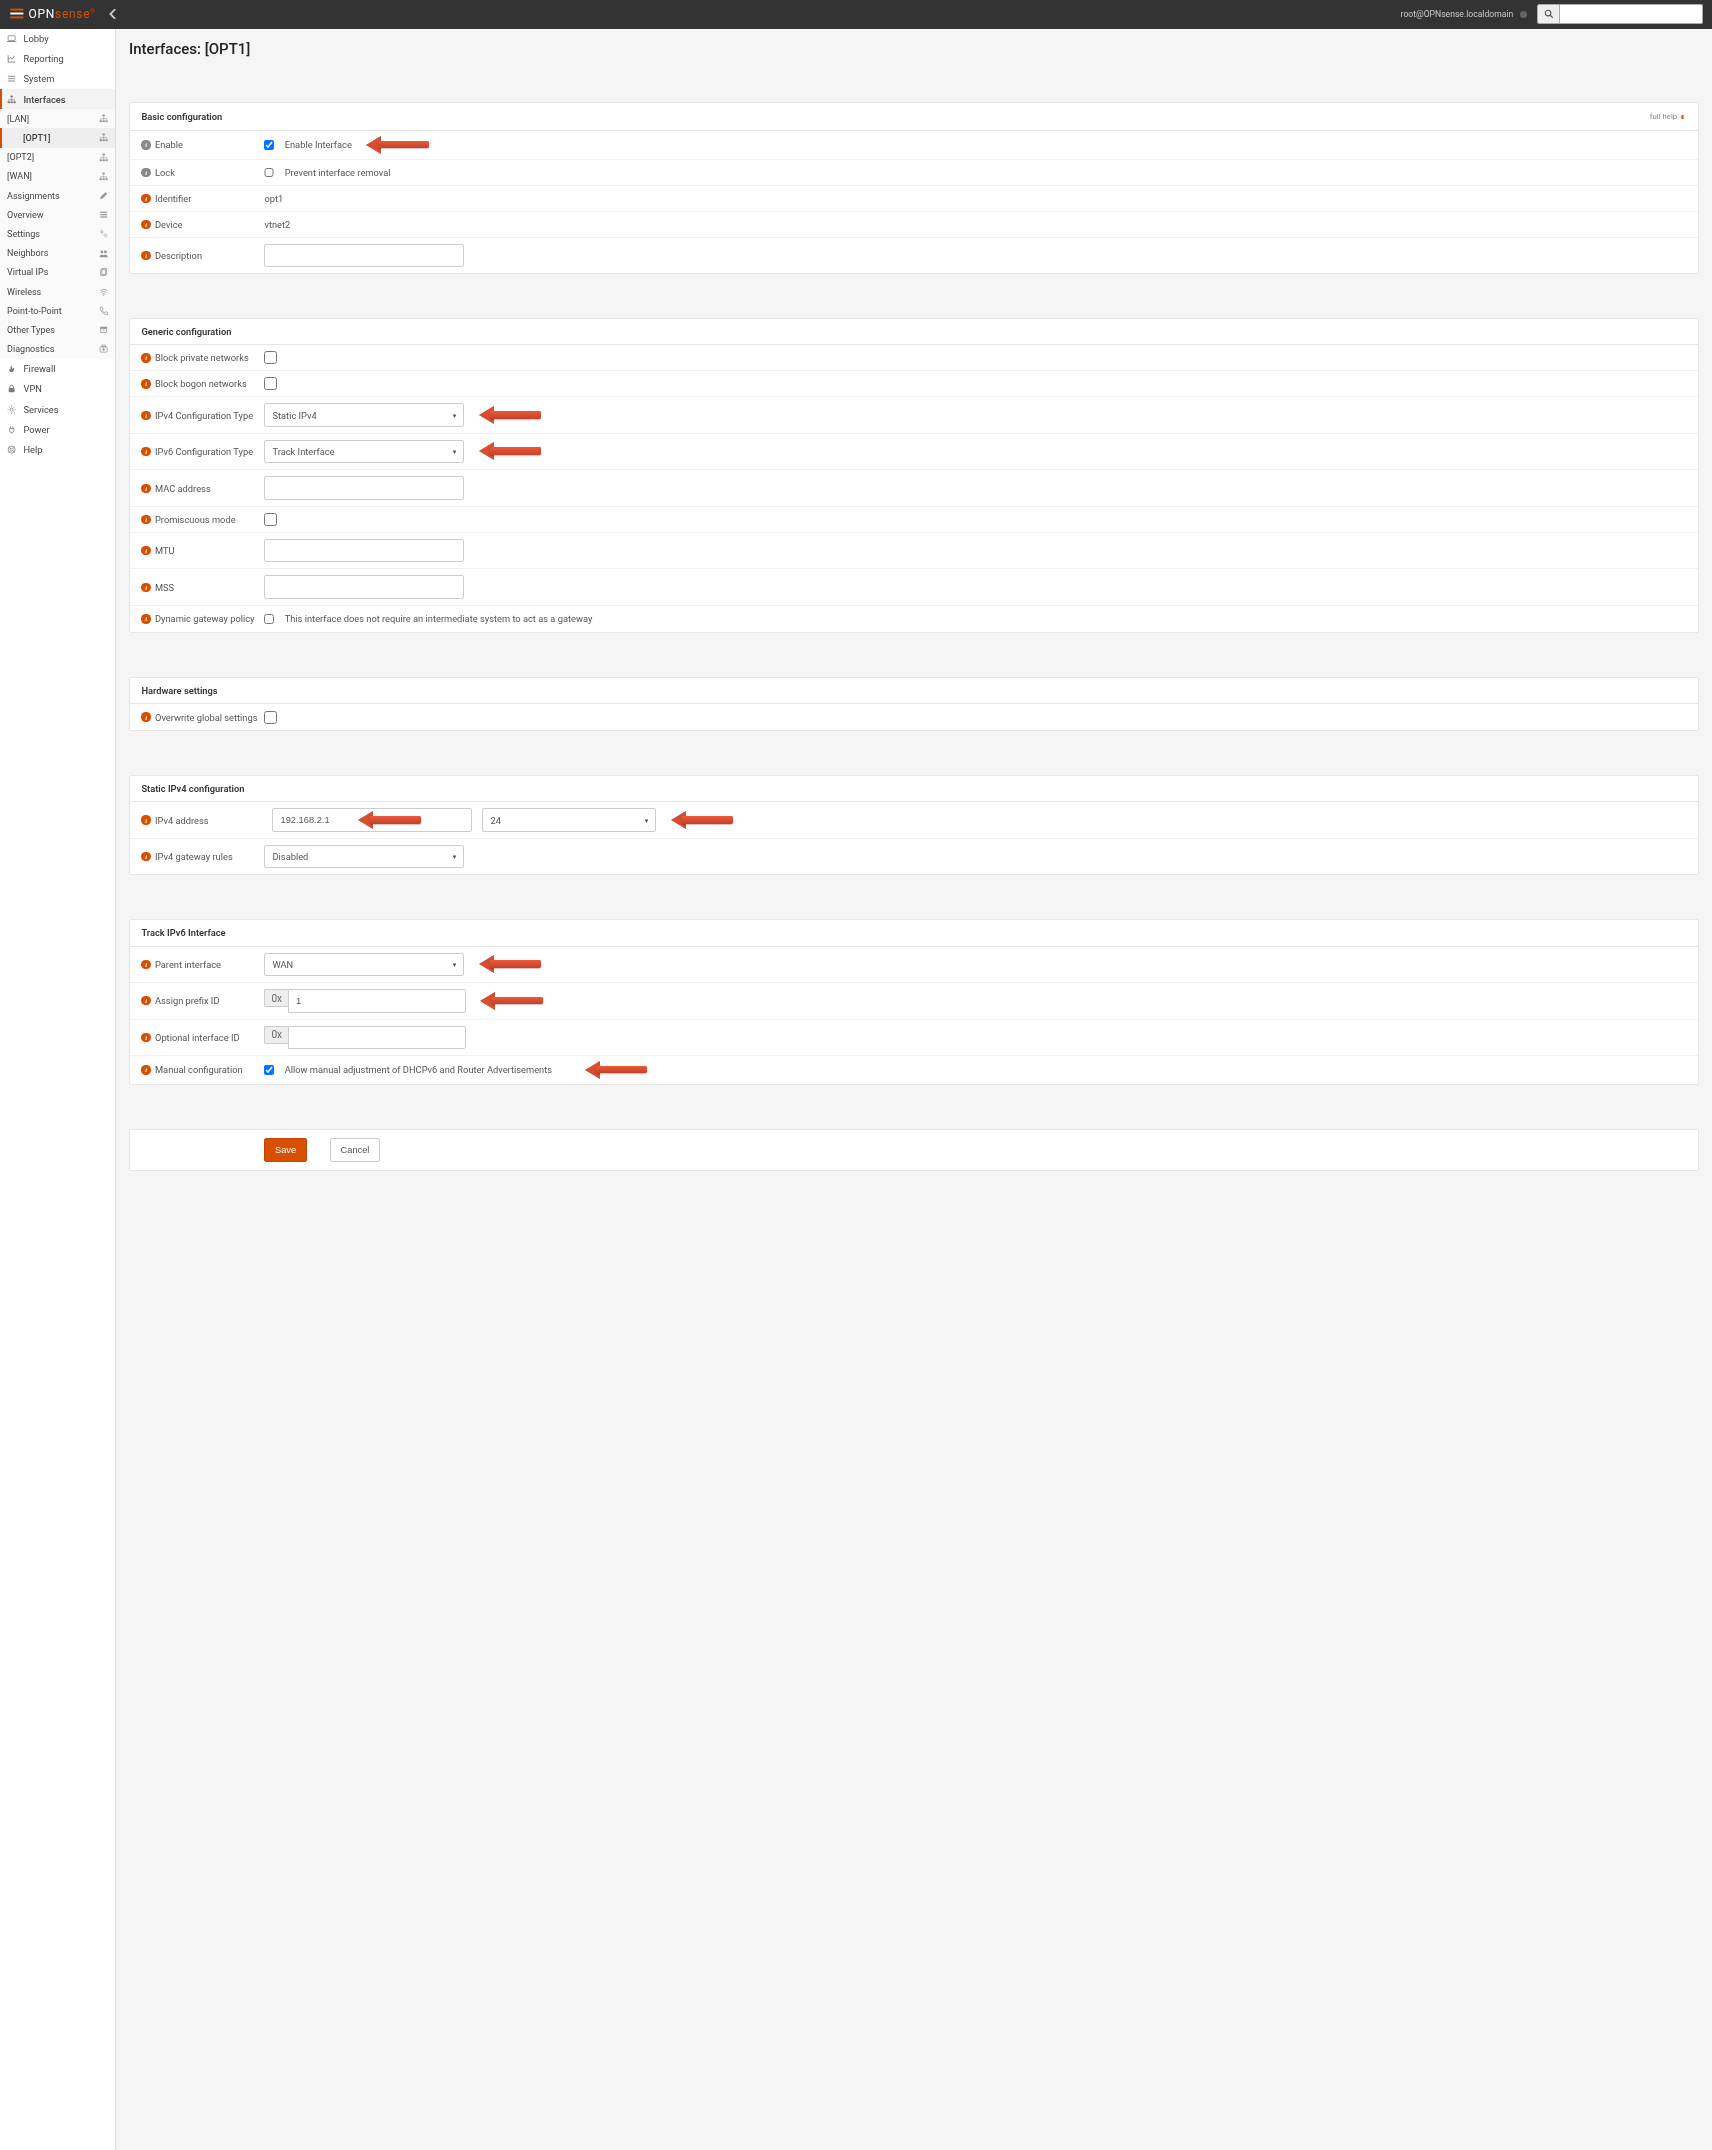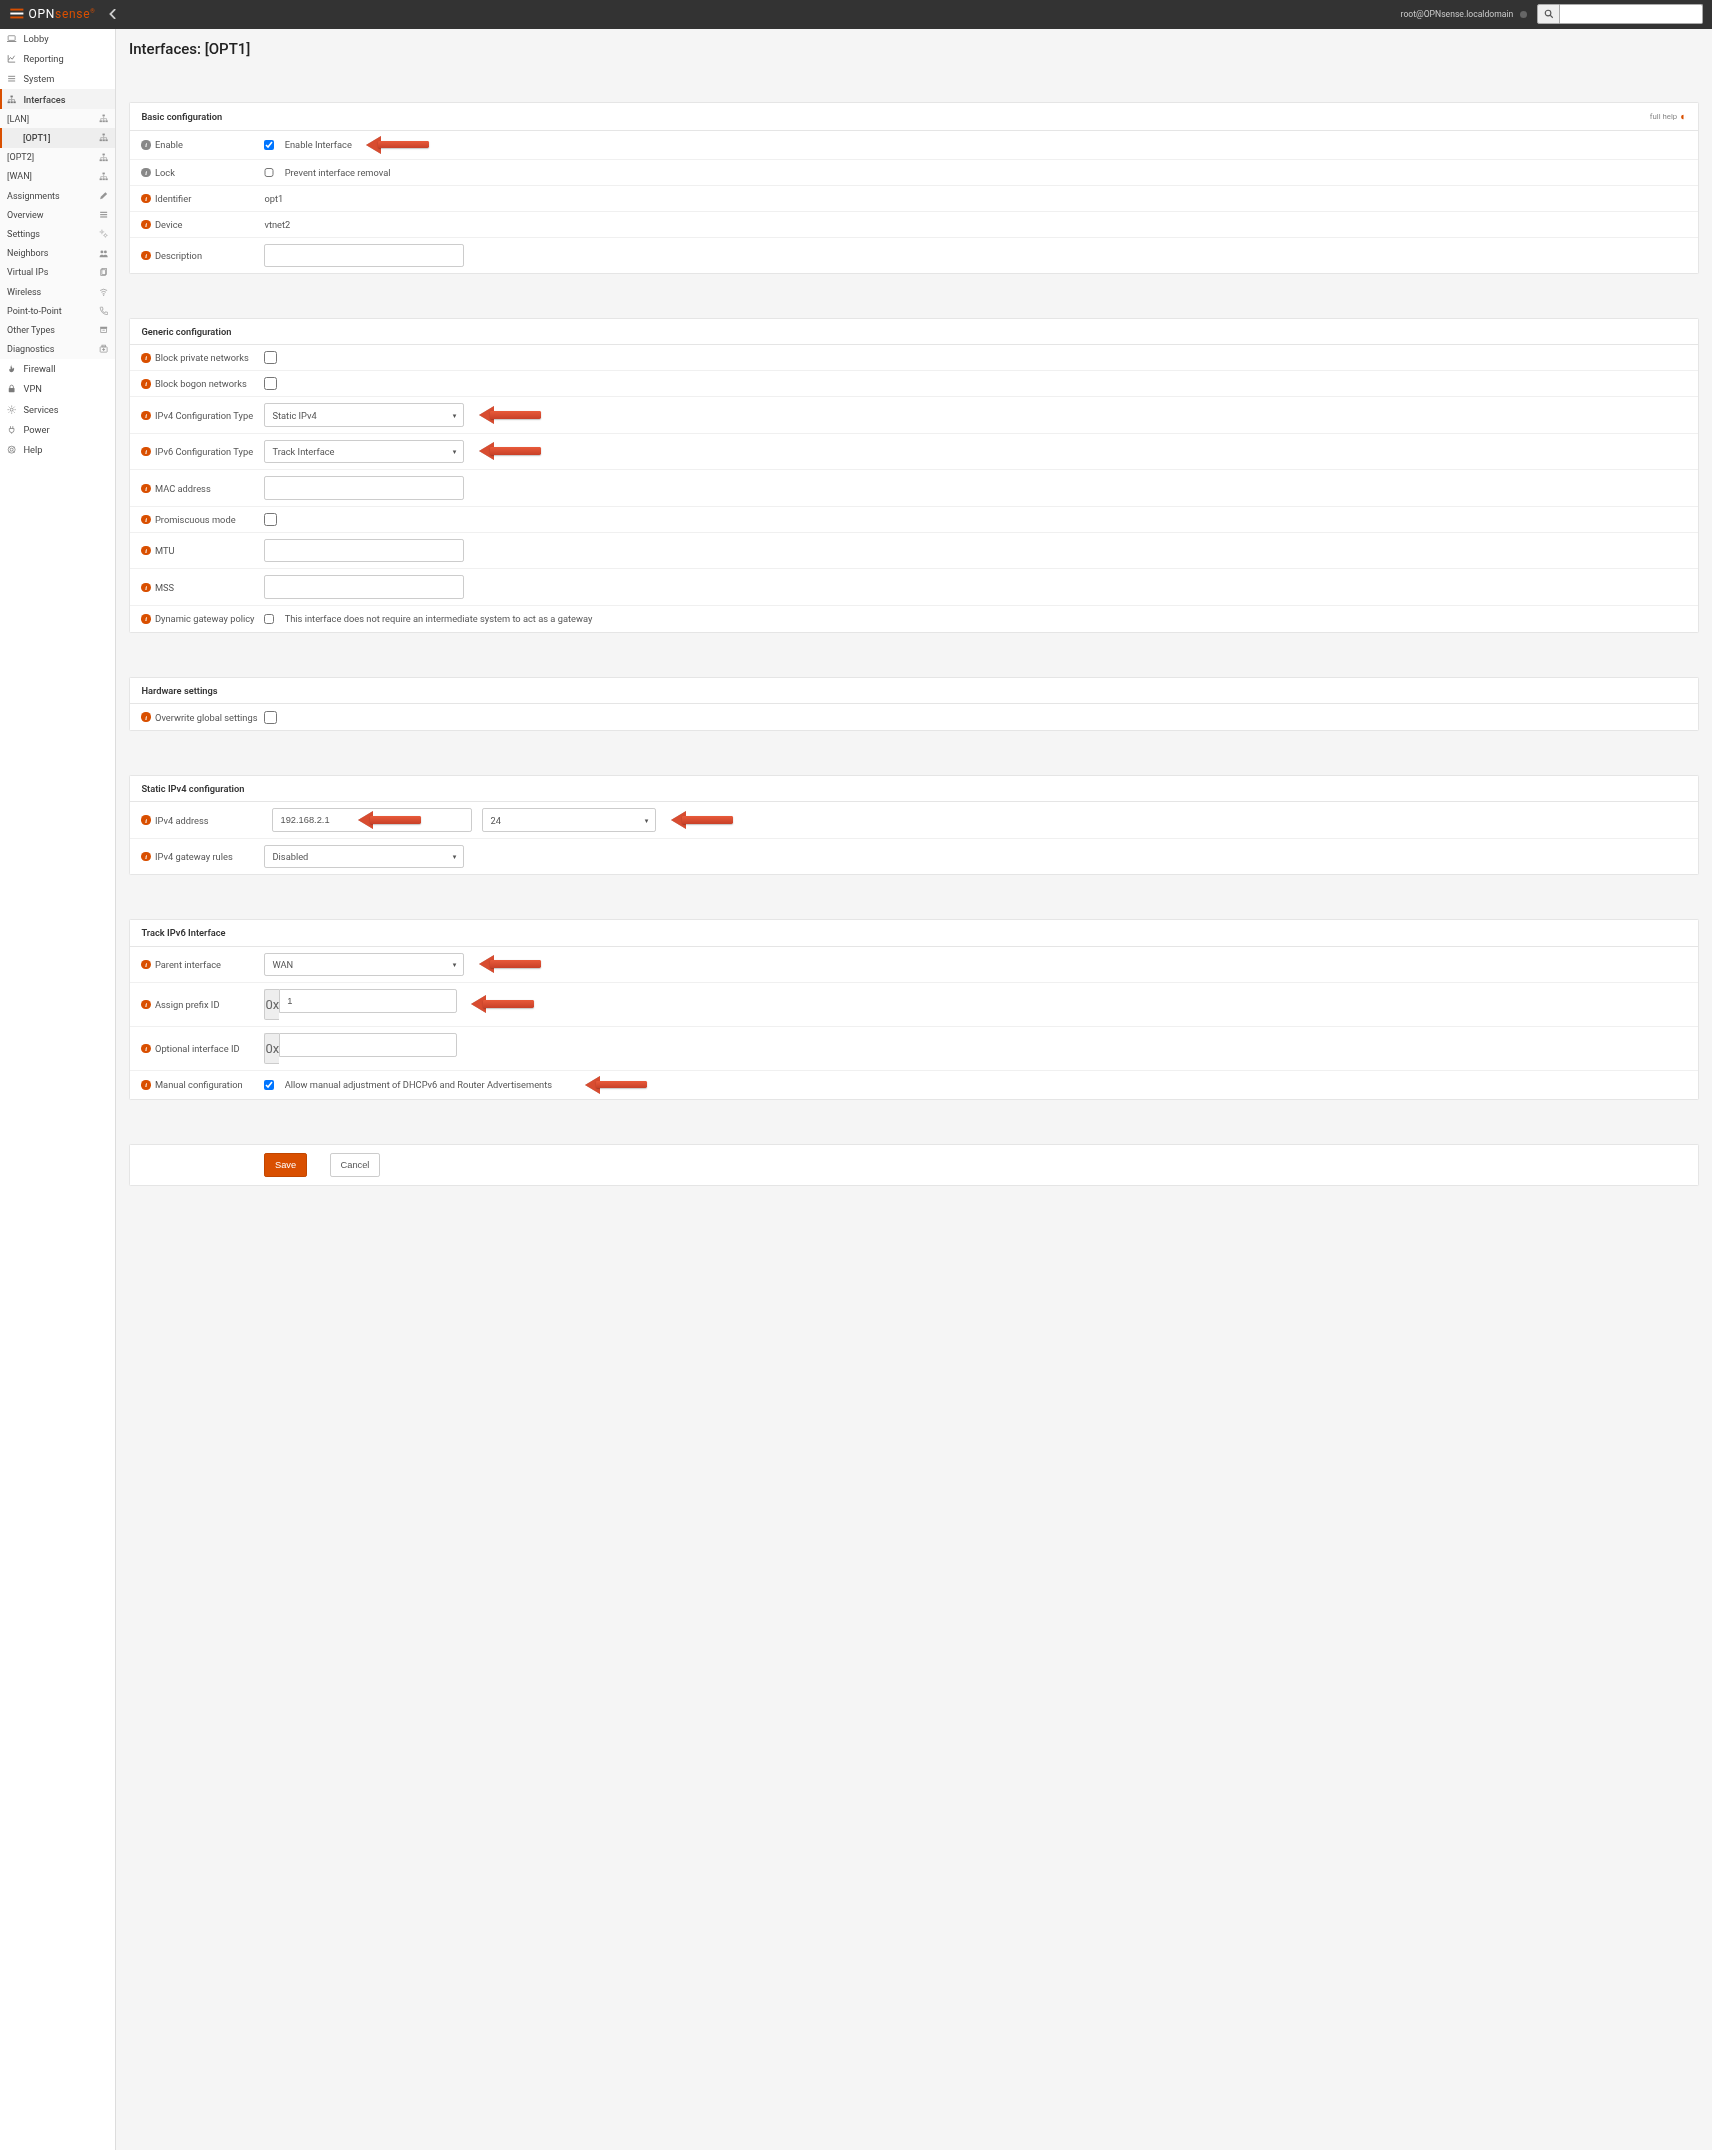--- a/index.html
+++ b/index.html
@@ -50,21 +50,21 @@
 .form-control { flex: 1; max-width: 400px; display: flex; align-items: center; gap: 4.3px; }
 .form-value { color: #555; font-size: 9.3px; }
 
 .text-input { width: 200px; height: 23.5px; border: 0.7px solid #ccc; border-radius: 2.1px; padding: 0 7.1px; font-size: 9.3px; color: #555; }
 .select-like { width: 200px; height: 23.5px; border: 0.7px solid #ccc; border-radius: 2.1px; padding: 0 7.1px; font-size: 9.3px; color: #555; display: flex; align-items: center; justify-content: space-between; cursor: pointer; background: #fff; }
 .select-like .caret { font-size: 7.1px; color: #555; }
 .checkbox-wrap { display: flex; align-items: center; gap: 11px; font-size: 9.3px; color: #555; }
 .checkbox-wrap input { width: 9.3px; height: 9.3px; }
 
 .prefix-group { display: flex; }
-.prefix-addon { background: #eee; border: 0.7px solid #ccc; border-right: none; border-radius: 2.1px 0 0 2.1px; padding: 0 0; height: 31px; display: flex; align-items: center; color: #666; font-size: 13px; }
+.prefix-addon { background: #eee; border: 0.7px solid #ccc; border-right: none; border-radius: 2.1px 0 0 2.1px; padding: 0 6px; height: 18px; display: flex; align-items: center; color: #666; font-size: 10px; }
 .prefix-group .text-input { border-radius: 0 2.1px 2.1px 0; width: 178px; }
 
 .ipv4-row .text-input { width: 200px; margin-right: 5.7px; }
 .ipv4-row .select-like { width: 174px; }
 
 .btn { height: 23.5px; padding: 0 10px; border-radius: 2.1px; font-size: 9.3px; cursor: pointer; border: 0.7px solid #ccc; background: #fff; color: #555; }
 .btn-primary { background: #d94f00; border-color: #c04600; color: #fff; margin-right: 4.3px; }
 .btn-row { padding: 8.6px 11.4px 8.6px 134px; display: flex; gap: 18px; }
 
 

